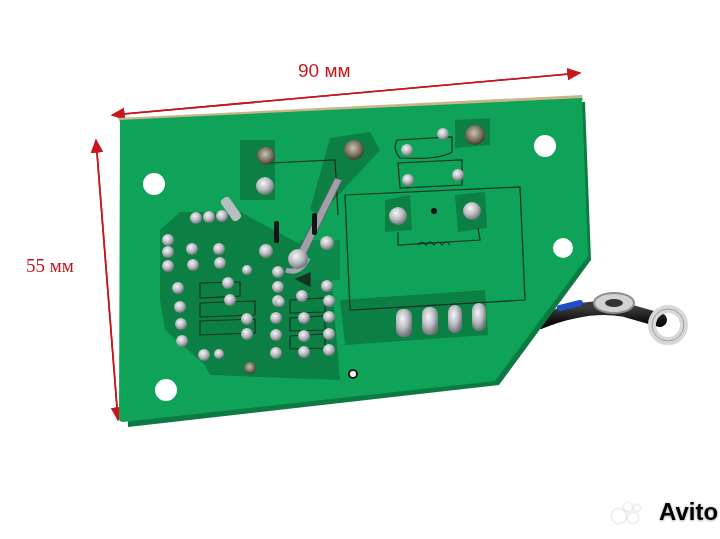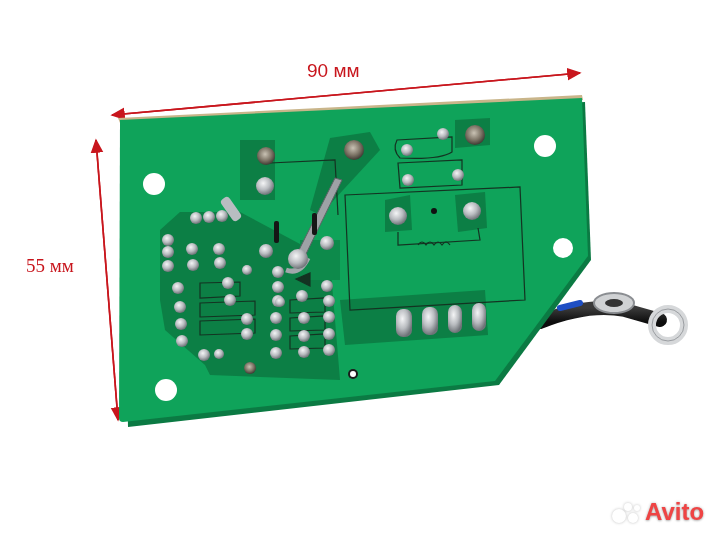--- a/index.html
+++ b/index.html
@@ -1,21 +1,21 @@
 <!DOCTYPE html>
 <html><head>
   <meta charset="utf-8">
   <style>
     html, body { margin: 0; padding: 0; background: #ffffff; }
     body { width: 720px; height: 539px; position: relative; overflow: hidden; font-family: "Liberation Sans", sans-serif; }
     .scene { position: absolute; left: 0; top: 0; width: 720px; height: 539px; }
     .dim-label { position: absolute; color: #c8161d; font-size: 19px; font-family: "Liberation Sans", sans-serif; white-space: nowrap; }
-    .dim-width { left: 307px; top: 60px; }
+    .dim-width { left: 298px; top: 60px; }
     .dim-height { left: 26px; top: 255px; font-family: Liberation Serif, serif; }
-    .watermark { position: absolute; left: 612px; top: 498px; display: flex; align-items: center; gap: 3px; color: #ef4444; font-size: 24px; font-weight: bold; font-family: "Liberation Sans", sans-serif; text-shadow: 0 0 3px rgba(0,0,0,0.25), 0 1px 2px rgba(0,0,0,0.2); }
+    .watermark { position: absolute; left: 612px; top: 498px; display: flex; align-items: center; gap: 17px; color: #000000; font-size: 24px; font-weight: bold; font-family: "Liberation Sans", sans-serif; text-shadow: 0 0 3px rgba(0,0,0,0.25), 0 1px 2px rgba(0,0,0,0.2); }
     .wm-icon { width: 30px; height: 22px; position: relative; }
     .wm-dot { position: absolute; background: #fff; border-radius: 50%; box-shadow: 0 0 3px rgba(0,0,0,0.25); }
   </style>
 </head>
 <body>
 
 <svg class="scene" viewBox="0 0 720 539" xmlns="http://www.w3.org/2000/svg">
   <defs>
     <marker id="ah" markerWidth="10" markerHeight="10" refX="8" refY="5" orient="auto">
       <path d="M0,1 L9,5 L0,9 z" fill="#c8161d"></path>

